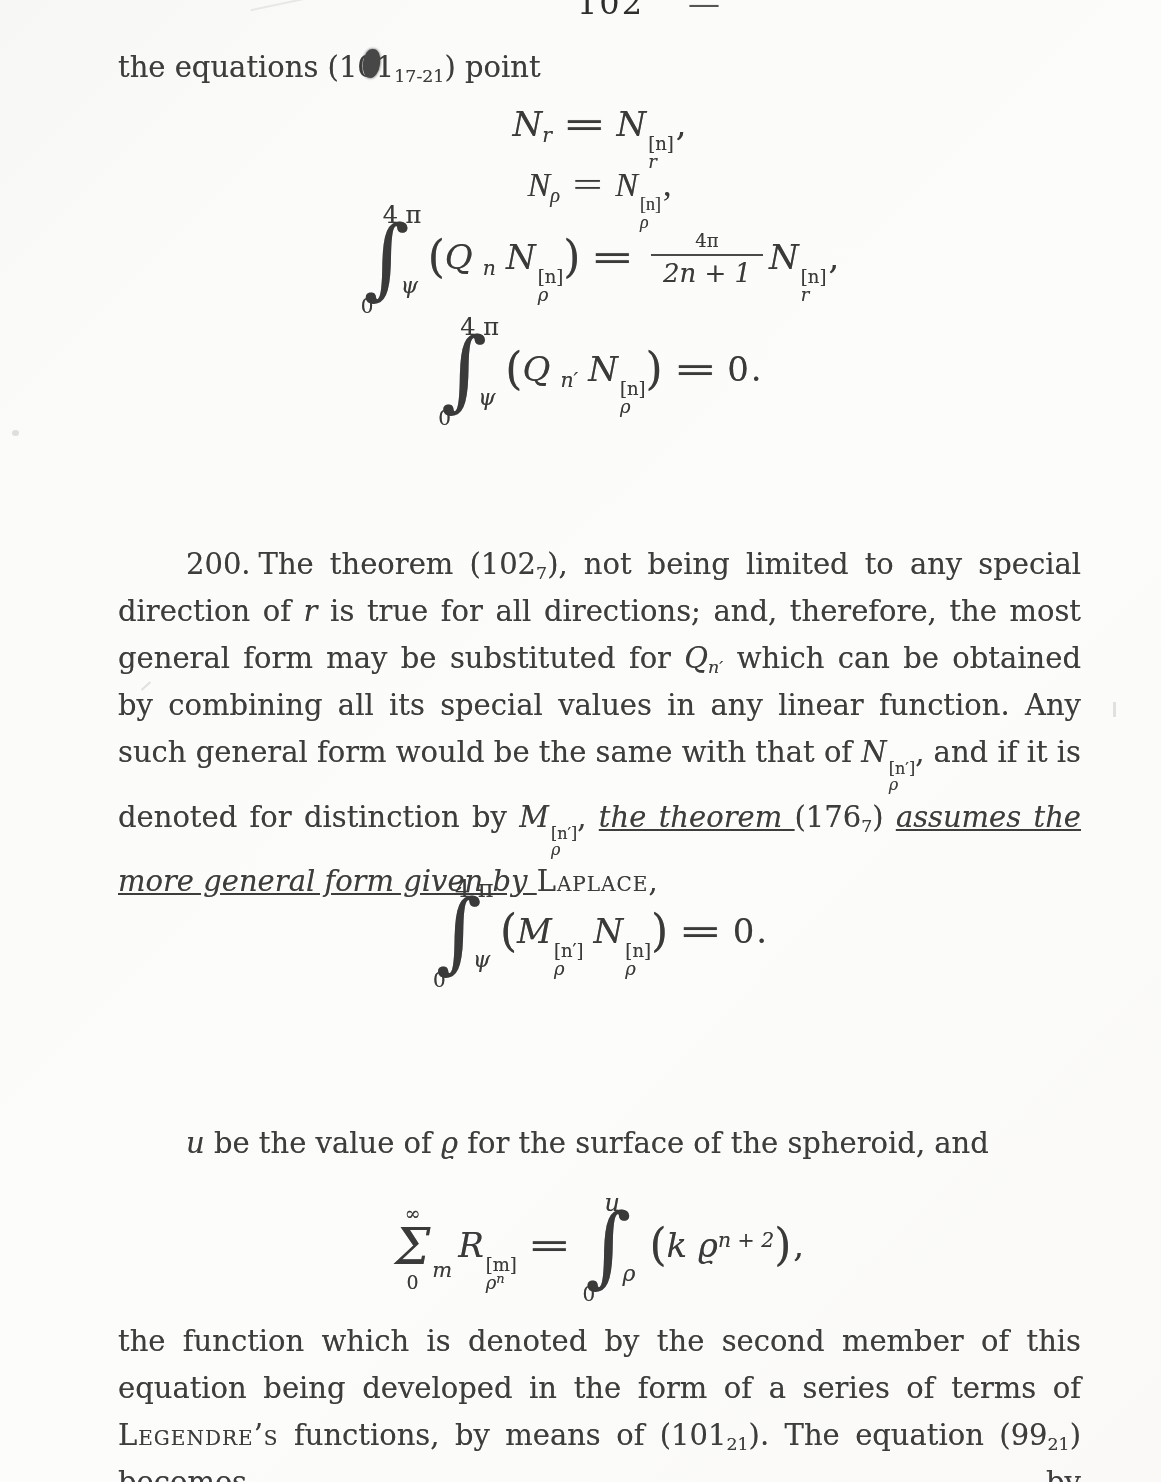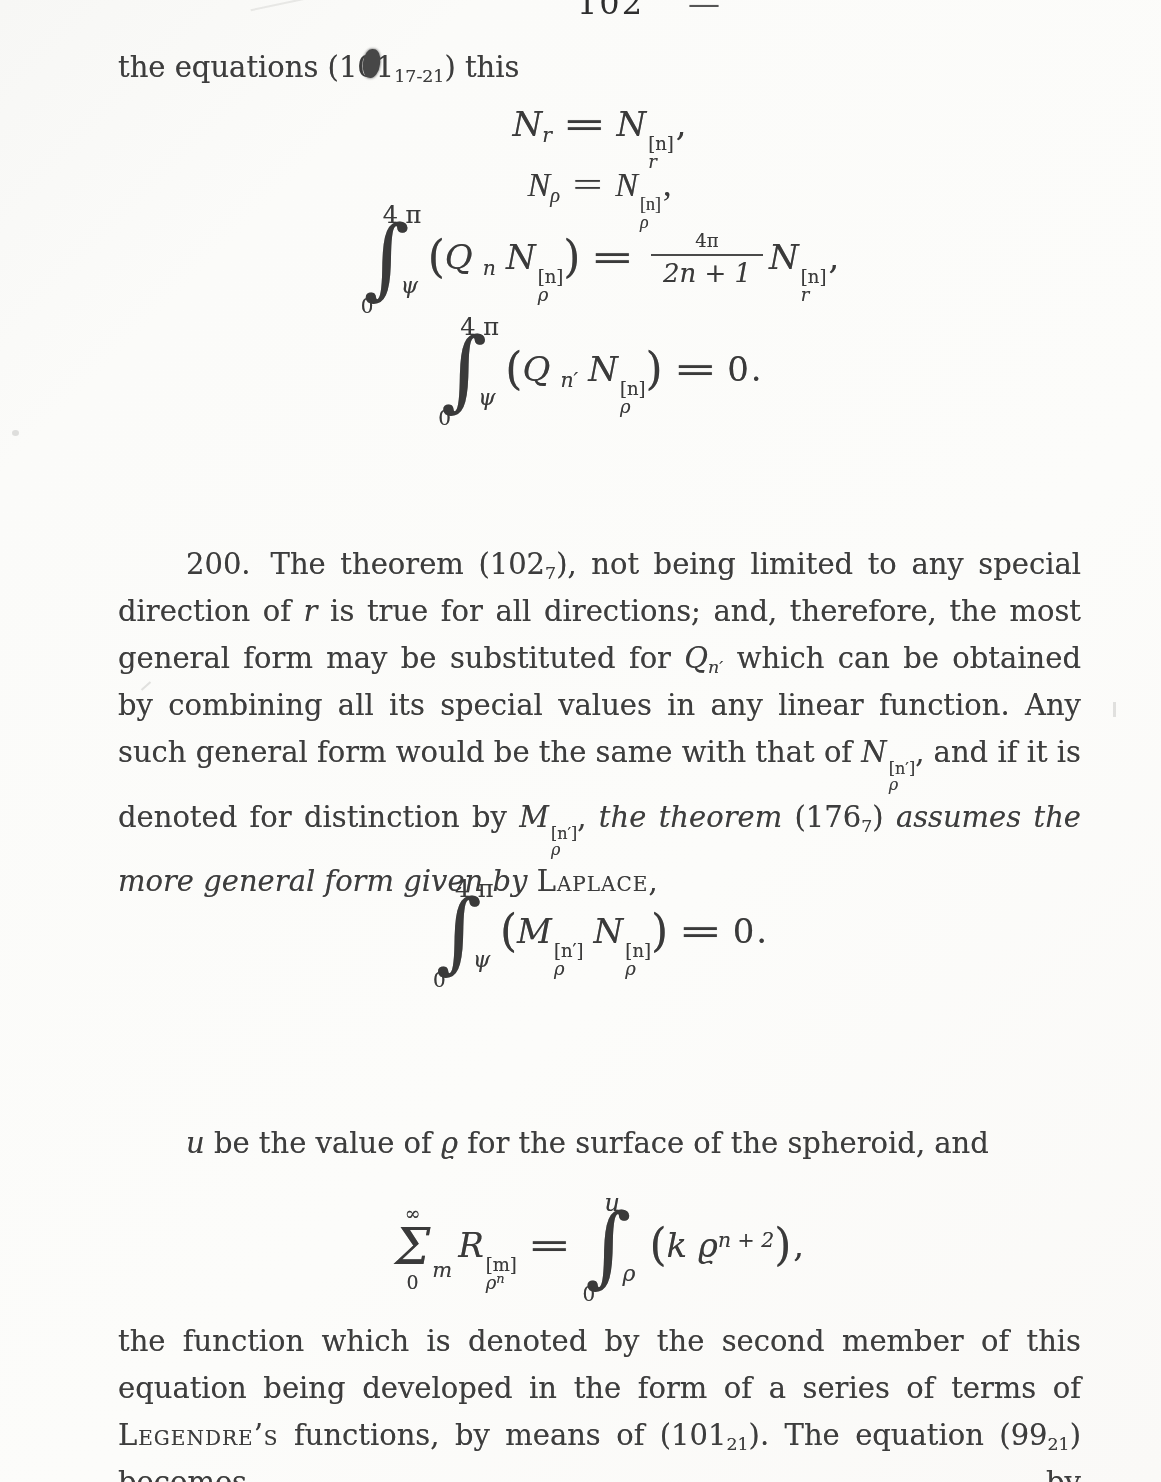--- a/index.html
+++ b/index.html
@@ -25,24 +25,24 @@
   
   .para, .line {
     position: absolute; left: 118px; width: 963px;
     font-size: 29px; line-height: 47px;
     text-align: justify;
     color: #3d3d3d;
     text-shadow: 0 0 0.6px rgba(60,60,60,0.55);
   }
   .indent { text-indent: 68px; }
   .italic { font-style: italic; }
-  .it { font-style: italic; }
+  .it { font-style: italic; text-decoration: underline; }
   .mi { font-style: italic; }
   .sc { font-style: normal; font-variant: small-caps; letter-spacing: 1px; }
-  .secnum { margin-right: 20px; }
+  .secnum { margin-right: 8px; }
   .justify-last { text-align-last: justify; }
 
   .tsub { font-size: 0.6em; vertical-align: -0.3em; line-height: 0; }
 
   
   .ss {
     display: inline-flex; flex-direction: column; align-items: flex-start;
     font-size: 18px; line-height: 1.02; vertical-align: -14px; margin-left: 2px; text-align: left;
   }
   .para .ss, .line .ss { font-size: 16px; vertical-align: -12px; }
@@ -94,21 +94,21 @@
 <body>
 
 <div id="page">
 
   <div class="running-head">
       <span class="hdr-num">102</span>
       <span class="hdr-rule">—</span>
     </div>
   <div class="artifact art-scratch"></div>
 
-  <div class="line" style="top:44px;"><span>the equations (101</span><span class="tsub">17-21</span><span>) this</span><span class="ink-blot"></span></div>
+  <div class="line" style="top:44px;"><span>the equations (101</span><span class="tsub">17-21</span><span>) point</span><span class="ink-blot"></span></div>
 
   <div class="eq" style="top:104px;"><span class="mi">N</span><span class="tsub mi">r</span><span class="meq">=</span><span class="mi">N</span><span class="ss">
         <span class="ss-t">[n]</span>
         <span class="ss-b mi">r</span>
       </span><span class="mtail">,</span></div>
 
   <div class="eq" style="top:166px;font-family:Liberation Serif, serif;"><span class="mi">N</span><span class="tsub mi">ρ</span><span class="meq">=</span><span class="mi">N</span><span class="ss">
         <span class="ss-t">[n]</span>
         <span class="ss-b mi">ρ</span>
       </span><span class="mtail">,</span></div>

